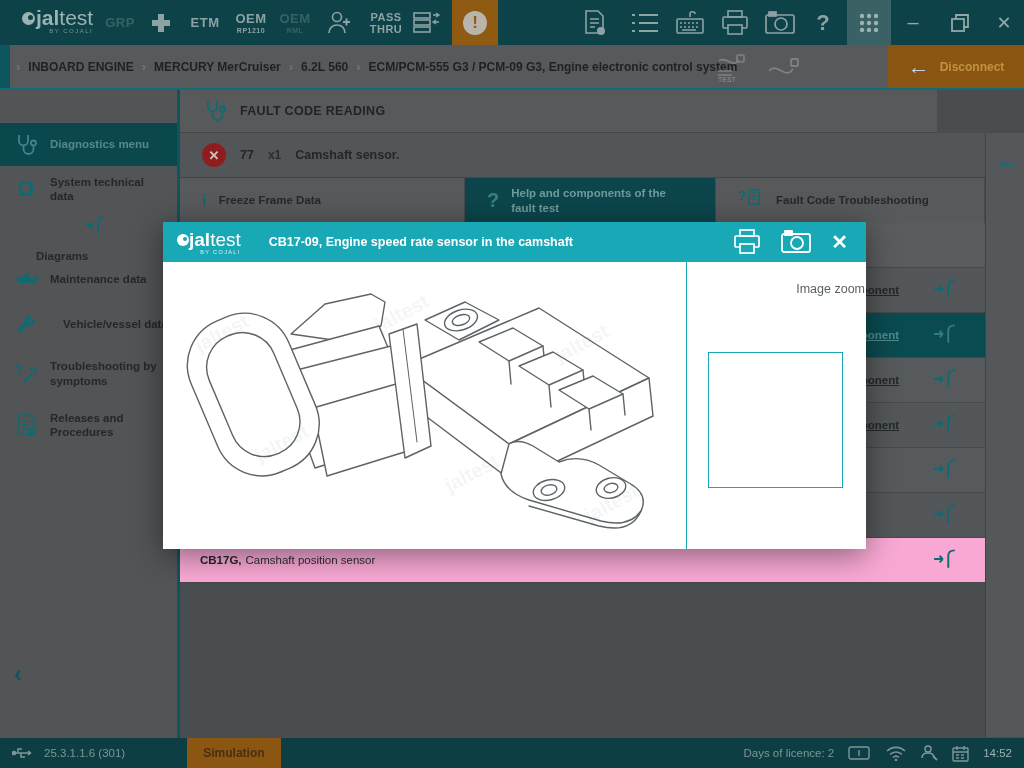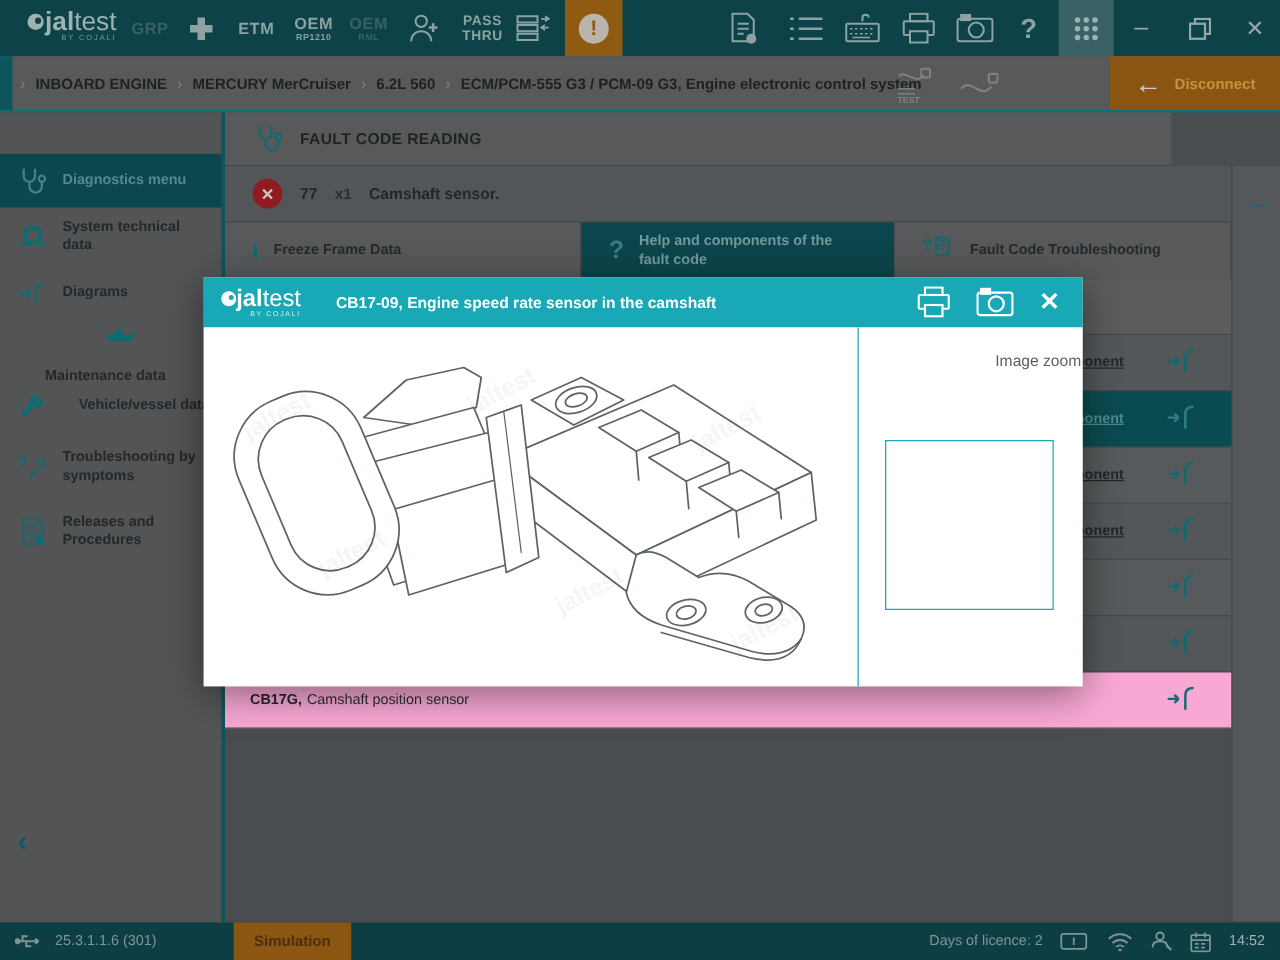--- a/index.html
+++ b/index.html
@@ -288,29 +288,29 @@
             <path d="M4 2v6a4.5 4.5 0 0 0 9 0V2M8.5 13v3a5 5 0 0 0 10 0v-3"></path>
             <circle cx="18.5" cy="10" r="2.5"></circle>
           </svg>
       </span>
       <span class="lbl">Diagnostics menu</span>
     </div>
     <div class="side-item" style="height:46px;">
       <span class="side-icon" style="font-size:22px;">Ω</span>
       <span class="lbl">System technical data</span>
     </div>
-    <div class="side-item" style="height:45px;">
+    <div class="side-item" style="height:45px;flex-direction:column;">
       <span class="side-icon">
         <svg width="22" height="22" viewBox="0 0 22 22" fill="none" stroke="currentColor" stroke-width="1.8">
             <path d="M1 11h8M9 11l-3-3M9 11l-3 3M14 19V8q0-5 6-5"></path>
           </svg>
       </span>
       <span class="lbl">Diagrams</span>
     </div>
-    <div class="side-item" style="height:45px;flex-direction:column;">
+    <div class="side-item" style="height:45px;">
       <span class="side-icon">
         <svg width="26" height="20" viewBox="0 0 26 20" fill="currentColor">
             <path d="M3 8l8-2 2-3 4 1-2 3 6 2 4-4 1 2-4 6H6z"></path>
           </svg>
       </span>
       <span class="lbl">Maintenance data</span>
     </div>
     <div class="side-item" style="height:45px;gap:24px;">
       <span class="side-icon">
         <svg width="22" height="22" viewBox="0 0 22 22" fill="currentColor">
@@ -362,21 +362,21 @@
     <span class="lbl">Camshaft sensor.</span>
   </div>
 
   <div class="tabs">
     <div class="tab t1">
       <span class="tico">i</span>
       <span class="lbl">Freeze Frame Data</span>
     </div>
     <div class="tab t2 active">
       <span class="tico" style="font-size:20px">?</span>
-      <span class="lbl" style="width:170px">Help and components of the fault code</span>
+      <span class="lbl" style="width:170px">Help and components of the fault test</span>
     </div>
     <div class="tab t3">
       <span class="tico">
         <svg width="26" height="26" viewBox="0 0 26 26" fill="none" stroke="currentColor" stroke-width="1.5">
             <text x="0" y="15" font-size="13" font-weight="bold" fill="currentColor" stroke="none">?</text>
             <rect x="11" y="5" width="10" height="14" rx="1"></rect>
             <path d="M13 8h6M13 11h6M13 14h4" stroke-width="1.1"></path>
           </svg>
       </span>
       <span class="lbl">Fault Code Troubleshooting</span>

